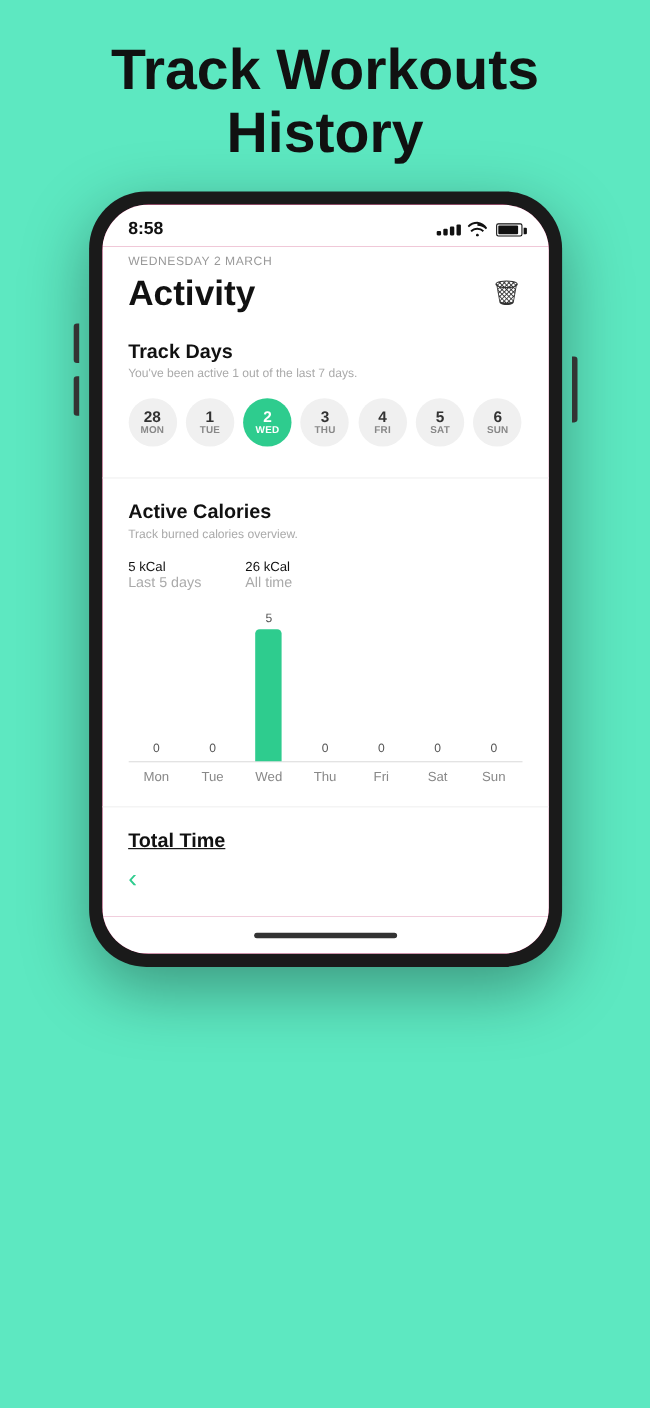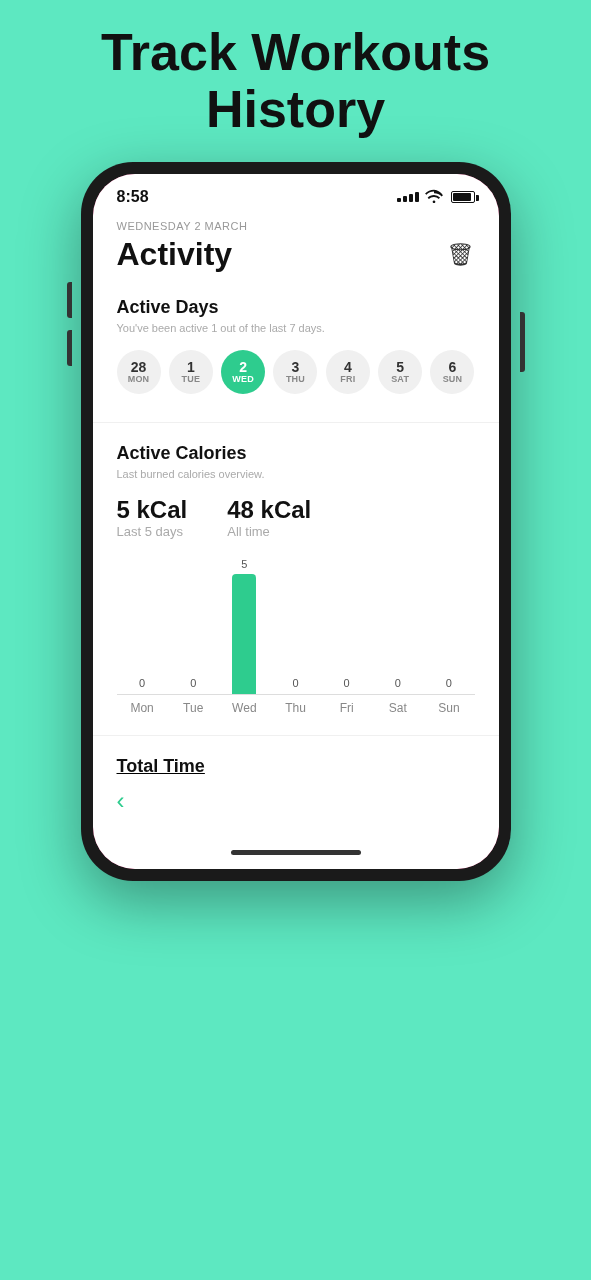--- a/index.html
+++ b/index.html
@@ -10,21 +10,21 @@
       font-family: -apple-system, BlinkMacSystemFont, 'Helvetica Neue', sans-serif;
       overflow: hidden;
       display: flex;
       flex-direction: column;
       align-items: center;
     }
 
     
     .hero-text {
       text-align: center;
-      margin-top: 24px;
+      margin-top: 36px;
       margin-bottom: 24px;
     }
     .hero-text h1 {
       font-size: 52px;
       font-weight: 900;
       line-height: 1.1;
       color: #111;
     }
 
     
@@ -184,22 +184,22 @@
       margin: 0 -24px 20px;
     }
 
     
     .cals-stats {
       display: flex;
       gap: 40px;
       margin-bottom: 16px;
     }
     .cal-stat-val {
-      font-size: 24px;
-      font-weight: 700;
+      font-size: 12px;
+      font-weight: 400;
       color: #111;
     }
     .cal-stat-label {
       font-size: 13px;
       color: #aaa;
     }
 
     
     .bar-chart {
       width: 100%;
@@ -345,21 +345,21 @@
     </div>
 
     <div class="app-content">
 
       <div class="date-label">WEDNESDAY 2 MARCH</div>
       <div class="page-title-row">
         <span class="page-title">Activity</span>
         <span class="trash-icon">🗑</span>
       </div>
 
-      <div class="section-title">Active Days</div>
+      <div class="section-title">Track Days</div>
       <div class="section-desc">You've been active 1 out of the last 7 days.</div>
 
       <div class="days-row">
         <div class="day-item">
           <div class="day-circle">
             <span class="day-num">28</span>
             <span class="day-abbr">MON</span>
           </div>
         </div>
         <div class="day-item">
@@ -396,29 +396,29 @@
           <div class="day-circle">
             <span class="day-num">6</span>
             <span class="day-abbr">SUN</span>
           </div>
         </div>
       </div>
 
       <div class="divider"></div>
 
       <div class="section-title">Active Calories</div>
-      <div class="section-desc">Last burned calories overview.</div>
+      <div class="section-desc">Track burned calories overview.</div>
 
       <div class="cals-stats">
         <div>
           <div class="cal-stat-val">5 kCal</div>
           <div class="cal-stat-label">Last 5 days</div>
         </div>
         <div>
-          <div class="cal-stat-val">48 kCal</div>
+          <div class="cal-stat-val">26 kCal</div>
           <div class="cal-stat-label">All time</div>
         </div>
       </div>
 
       <div class="bar-chart">
         <div class="chart-area">
           <div class="bar-col">
             <span class="bar-value-label">0</span>
             <div class="bar empty" style="height:1px"></div>
           </div>

